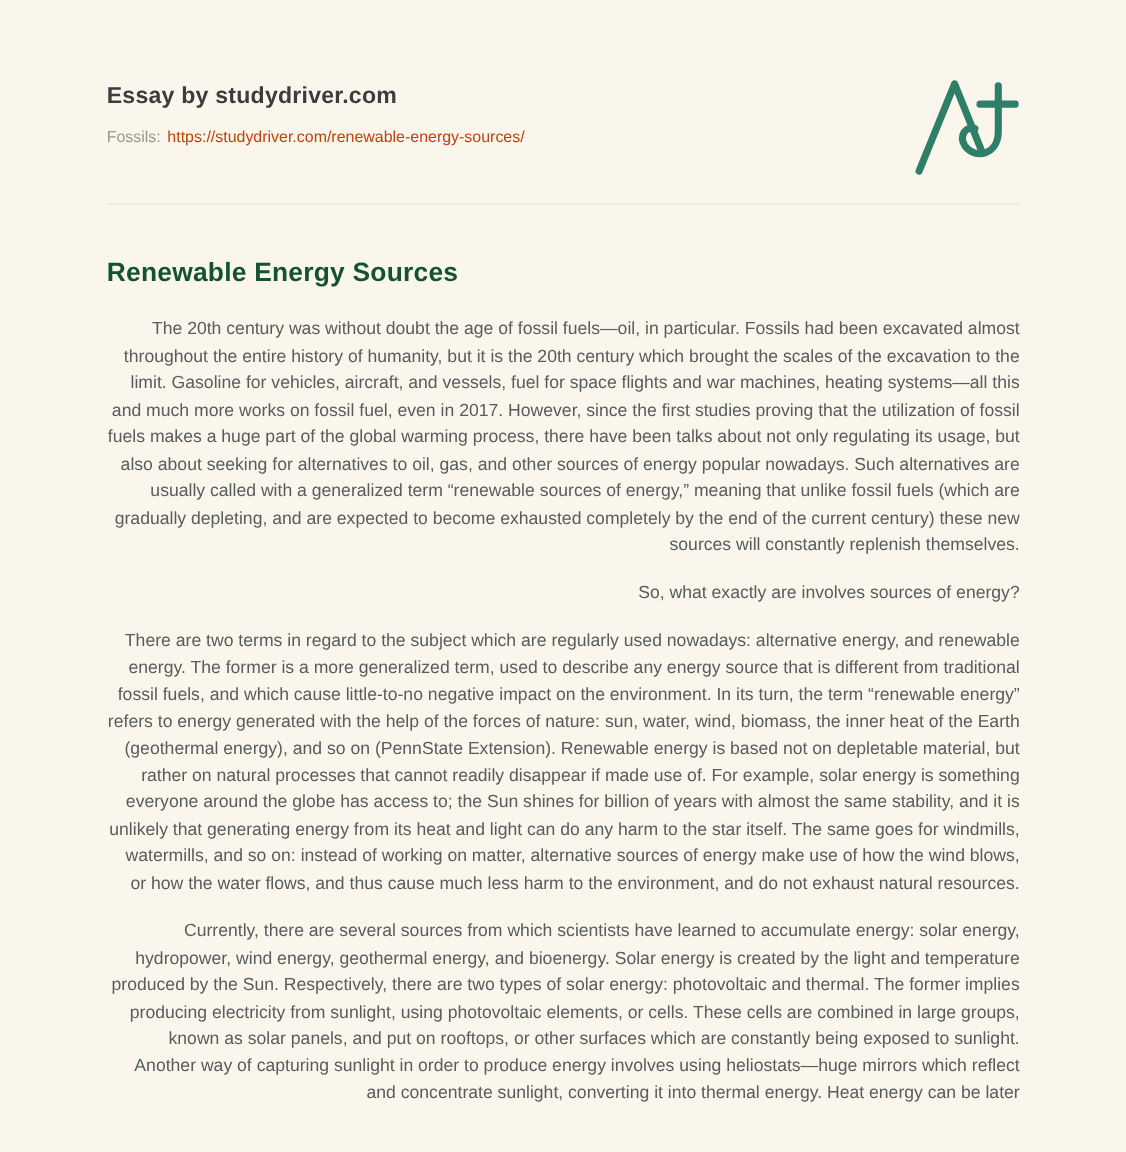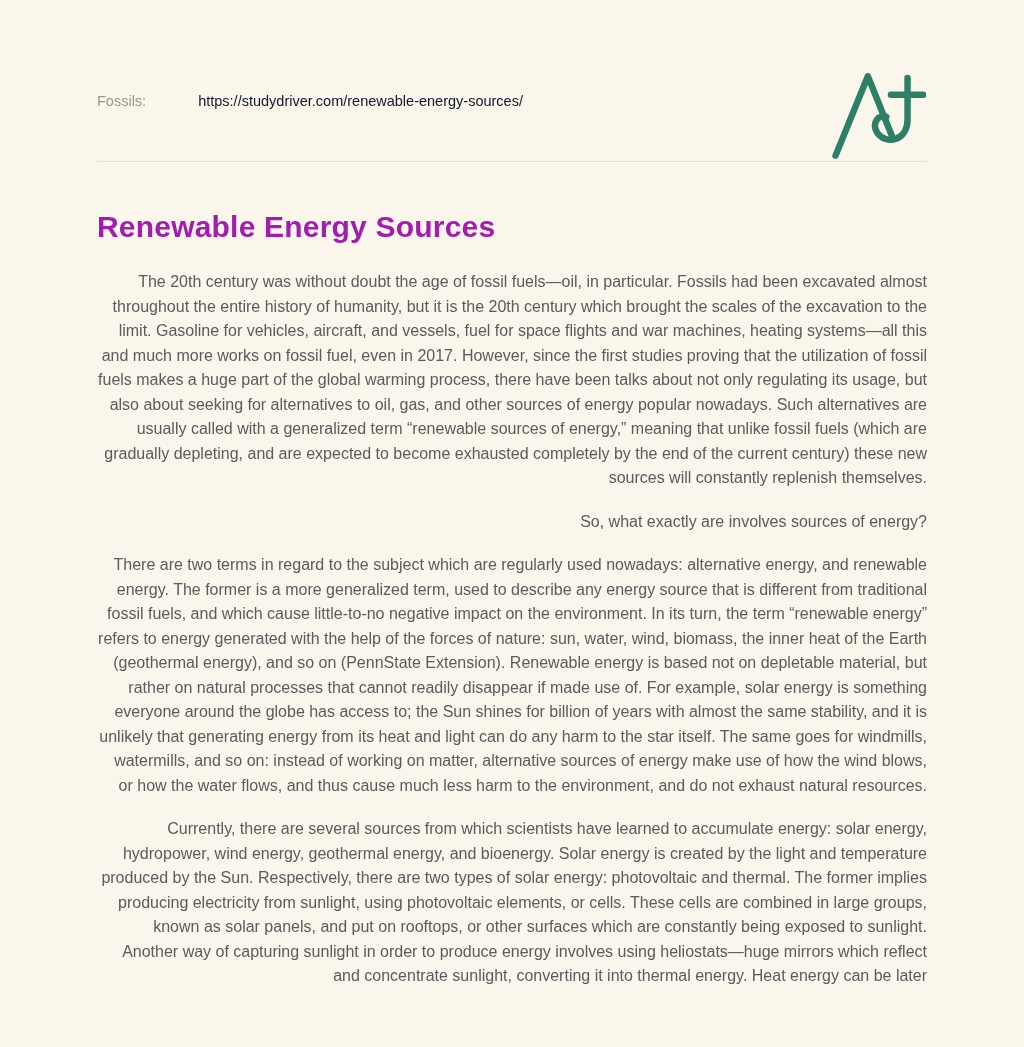--- a/index.html
+++ b/index.html
@@ -26,60 +26,60 @@
   }
   .source-row {
     margin-top: 17px;
     font-size: 14.5px;
     color: #9b968b;
   }
   .source-label {
     margin-right: 6px;
   }
   .source-link {
-    color: #0f172a;
+    color: #c2410c;
     text-decoration: none;
-    margin-left: 46px;
   }
   .logo {
     position: absolute;
     top: 70px;
     right: 98px;
     width: 96px;
     height: 90px;
   }
   .logo svg { display: block; width: 100%; height: 100%; }
   .divider {
     margin-top: 52px;
     border: none;
     border-top: 1px solid #e7e1d4;
     height: 0;
   }
   h1.title {
     margin: 48px 0 0 0;
-    font-size: 30px;
+    font-size: 24px;
     font-weight: 700;
-    color: #a21caf;
+    color: #14532d;
     letter-spacing: 0.2px;
   }
   .body-text { margin-top: 26px; }
   .body-text p {
     margin: 0 0 19px 0;
     font-size: 16px;
     line-height: 24.5px;
     color: #575c5c;
     text-align: right;
   }
 </style>
 </head>
 <body>
 
 <div class="page">
 
   <div class="header">
+    <div class="byline">Essay by studydriver.com</div>
     <div class="source-row">
       <span class="source-label">Fossils:</span><a class="source-link" href="#">https://studydriver.com/renewable-energy-sources/</a>
     </div>
     <div class="logo">
       <svg viewBox="0 0 104 94" fill="none" xmlns="http://www.w3.org/2000/svg">
         <path d="M6 91 L41 5 L68 72" stroke="#2E7F68" stroke-width="7" stroke-linecap="round" stroke-linejoin="round" fill="none"></path>
         <path d="M84 7 L84 52 C84 75 61 80 51 66 C45 56 52 46 61 49" stroke="#2E7F68" stroke-width="7" stroke-linecap="round" fill="none"></path>
         <path d="M66 25 L101 25" stroke="#2E7F68" stroke-width="7" stroke-linecap="round" fill="none"></path>
       </svg>
     </div>

